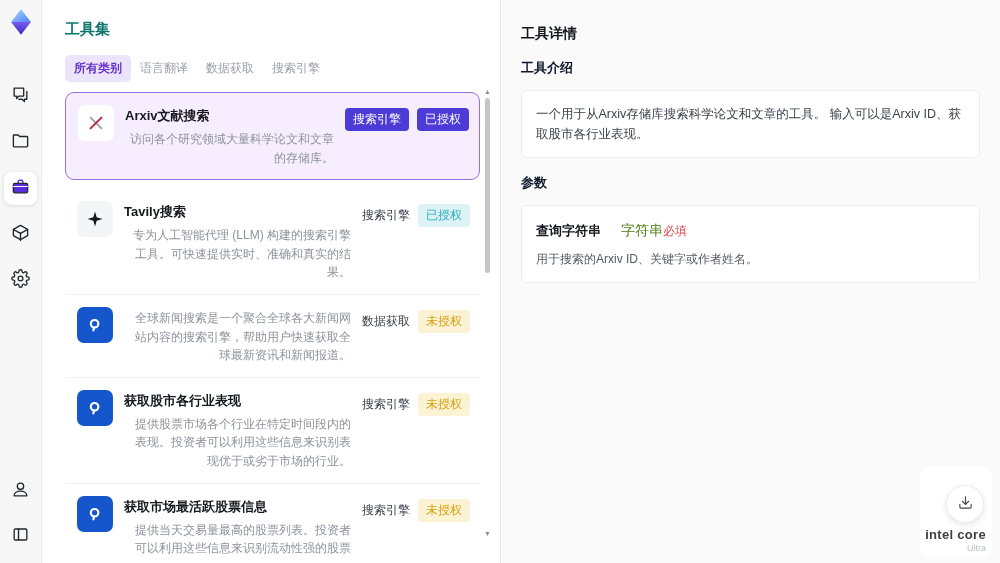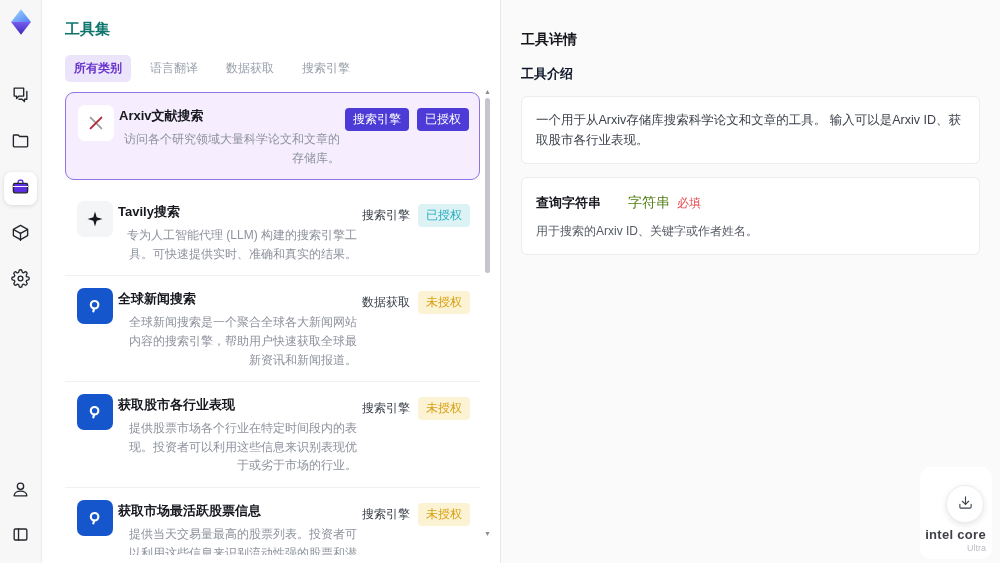--- a/index.html
+++ b/index.html
@@ -14,26 +14,26 @@
   .rail-nav { margin-top:44px; display:flex; flex-direction:column; gap:13px; align-items:center; }
   .rail-btn { width:33px; height:33px; display:flex; align-items:center; justify-content:center; border-radius:8px; }
   .rail-btn svg { width:19px; height:19px; stroke:#23262d; stroke-width:1.7; fill:none;
     stroke-linecap:round; stroke-linejoin:round; }
   .rail-btn.active { background:#fff; box-shadow:0 1px 4px rgba(0,0,0,.12); }
   .rail-bottom { margin-top:auto; margin-bottom:10px; display:flex; flex-direction:column; gap:12px; align-items:center; }
 
   
   .main { position:absolute; left:42px; top:0; width:458px; height:100%; background:#fff; }
   .main-title { margin:20px 0 0 23px; font-size:15px; font-weight:bold; color:#0f766e; }
-  .tabs { display:flex; gap:10px; align-items:center; margin:16px 0 0 23px; }
+  .tabs { display:flex; align-items:center; margin:16px 0 0 23px; }
   .tab { font-size:12px; color:#9aa0ab; padding:5px 9px; border-radius:5px; cursor:default; white-space:nowrap; }
   .tab.active { background:#ece4fa; color:#6633cc; font-weight:bold; }
 
   .list { margin:10px 20px 0 23px; height:463px; overflow:hidden; }
-  .item { display:flex; gap:5px; padding:12px 10px 12px 12px; border-bottom:1px solid #f1f1f3; background:#fff; }
+  .item { display:flex; gap:11px; padding:12px 10px 12px 12px; border-bottom:1px solid #f1f1f3; background:#fff; }
   .item.selected { border:1.5px solid #8f74e6; background:#f6eefe; border-radius:9px; margin-bottom:9px; }
   .tool-icon { width:36px; height:36px; border-radius:7px; flex:none;
     display:flex; align-items:center; justify-content:center; }
   .tool-icon svg { width:20px; height:20px; }
   .ic-arxiv { background:#fff; }
   .ic-star  { background:#f4f5f7; }
   .ic-blue  { background:#1656cc; }
   .content { flex:1; min-width:0; padding-top:2px; }
   .t-title { font-size:13px; font-weight:bold; color:#16181e; margin-bottom:5px; }
   .t-desc { font-size:12px; color:#8d929c; line-height:1.55;text-align:right; }
@@ -45,26 +45,26 @@
   .st-unauth { background:#fcf3d4; color:#d7a014;text-align:center; }
 
   
   .sbar { position:absolute; right:9px; top:88px; bottom:2px; width:7px; }
   .sbar .arr { position:absolute; left:0; width:7px; font-size:7px; color:#8a8d94; text-align:center; line-height:7px; }
   .sbar .up { top:0; } .sbar .dn { bottom:24px; }
   .sbar .thumb { position:absolute; left:1px; top:10px; width:5px; height:175px; background:#c4c6cc; border-radius:3px; }
 
   
   .details { position:absolute; left:500px; top:0; right:0; height:100%;
-    background:#fafafa; border-left:1px solid #e8e8ea; padding:11px 20px; }
+    background:#fafafa; border-left:1px solid #e8e8ea; padding:5px 20px; }
   .d-title { margin-top:20px; font-size:14px; font-weight:bold; color:#14161c; }
   .d-sub { margin-top:16px; font-size:13px; font-weight:bold; color:#0f172a; }
   .box { margin-top:13px; background:#fff; border:1px solid #ececee; border-radius:6px;
     padding:13px 14px; font-size:12.5px; color:#3c414b; line-height:1.6; }
-  .param-line { display:flex; align-items:baseline; gap:7px; }
+  .param-line { display:flex; align-items:baseline; }
   .param-name { font-size:13px; font-weight:bold; color:#16181e; }
   .param-type { font-size:14px; color:#4d7c0f;margin-left:20px; }
   .param-req { font-size:12px; color:#e5484d; }
   .param-desc { margin-top:8px; font-size:12px; color:#565b66; }
 
   
   .corner { position:absolute; right:8px; bottom:4px; width:72px; height:92px;
     background:#fff; border-radius:10px; }
   .fab { position:absolute; right:16px; bottom:40px; width:38px; height:38px; border-radius:50%;
     background:#fff; border:1px solid #ededef; box-shadow:0 2px 6px rgba(0,0,0,.10);
@@ -203,21 +203,20 @@
     </div>
 
     <div class="item">
       <div class="tool-icon ic-blue">
         <svg viewBox="0 0 24 24" fill="none" stroke="#fff" stroke-width="2.6" stroke-linecap="round">
           <circle cx="11.5" cy="10.5" r="4.5"></circle>
             <path d="M11 15l-1 3.5"></path>
         </svg>
       </div>
       <div class="content">
-        <div class="t-title">全球新闻搜索</div>
         <div class="t-desc">全球新闻搜索是一个聚合全球各大新闻网站内容的搜索引擎，帮助用户快速获取全球最新资讯和新闻报道。</div>
       </div>
       <div class="badges">
         <span class="cat">数据获取</span>
         <span class="pill st-unauth">未授权</span>
       </div>
     </div>
 
     <div class="item">
       <div class="tool-icon ic-blue">
@@ -261,20 +260,21 @@
     <div class="arr dn">▼</div>
   </div>
 </div>
 
 <div class="details">
   <div class="d-title">工具详情</div>
   <div class="d-sub">工具介绍</div>
   <div class="box">
     <span>一个用于从Arxiv存储库搜索科学论文和文章的工具。 输入可以是Arxiv ID、获取股市各行业表现。</span>
   </div>
+  <div class="d-sub">参数</div>
   <div class="box">
     <div class="param-line">
       <span class="param-name">查询字符串</span>
       <span class="param-type">字符串</span>
       <span class="param-req">必填</span>
     </div>
     <div class="param-desc">用于搜索的Arxiv ID、关键字或作者姓名。</div>
   </div>
 </div>
 

